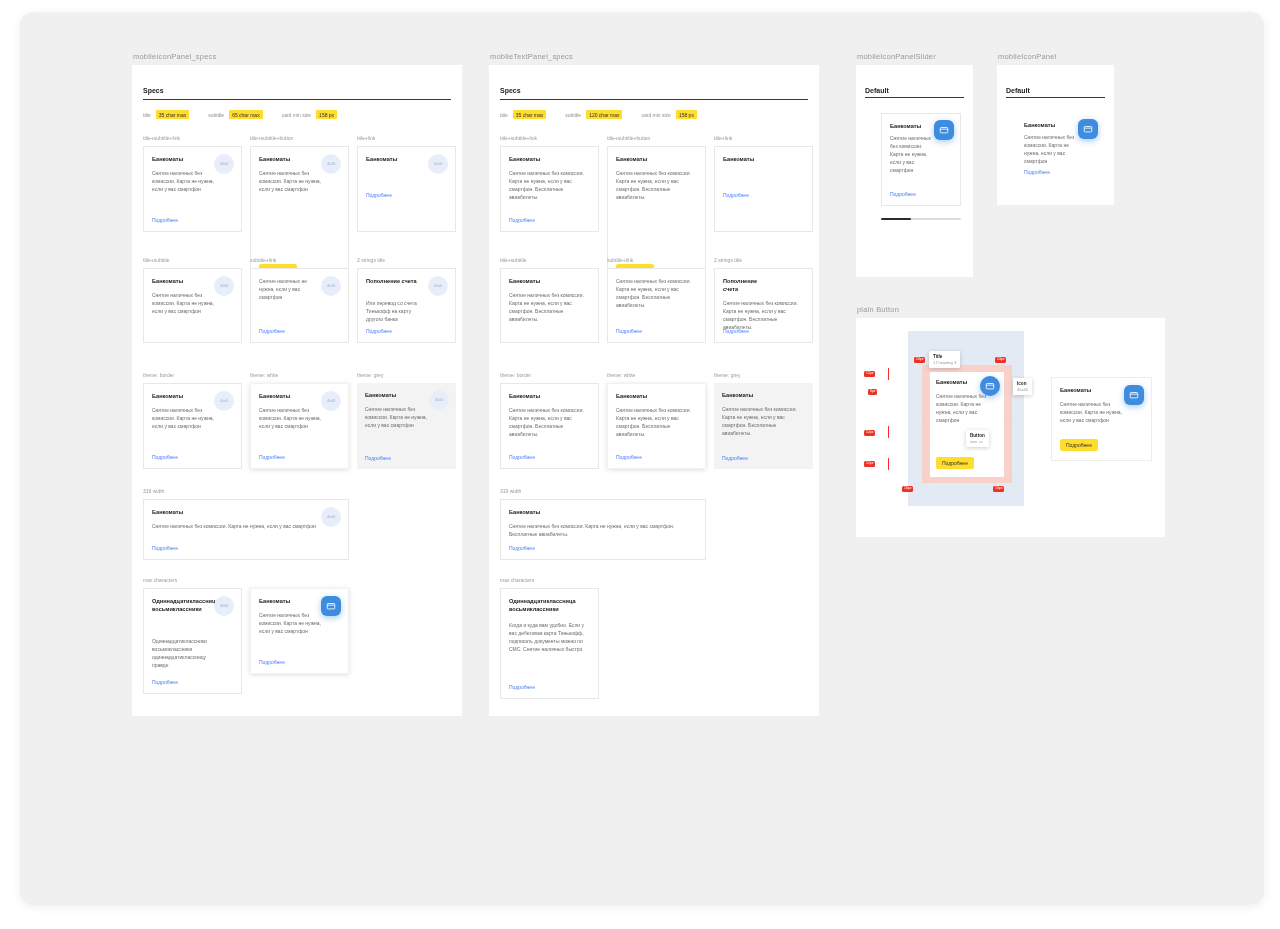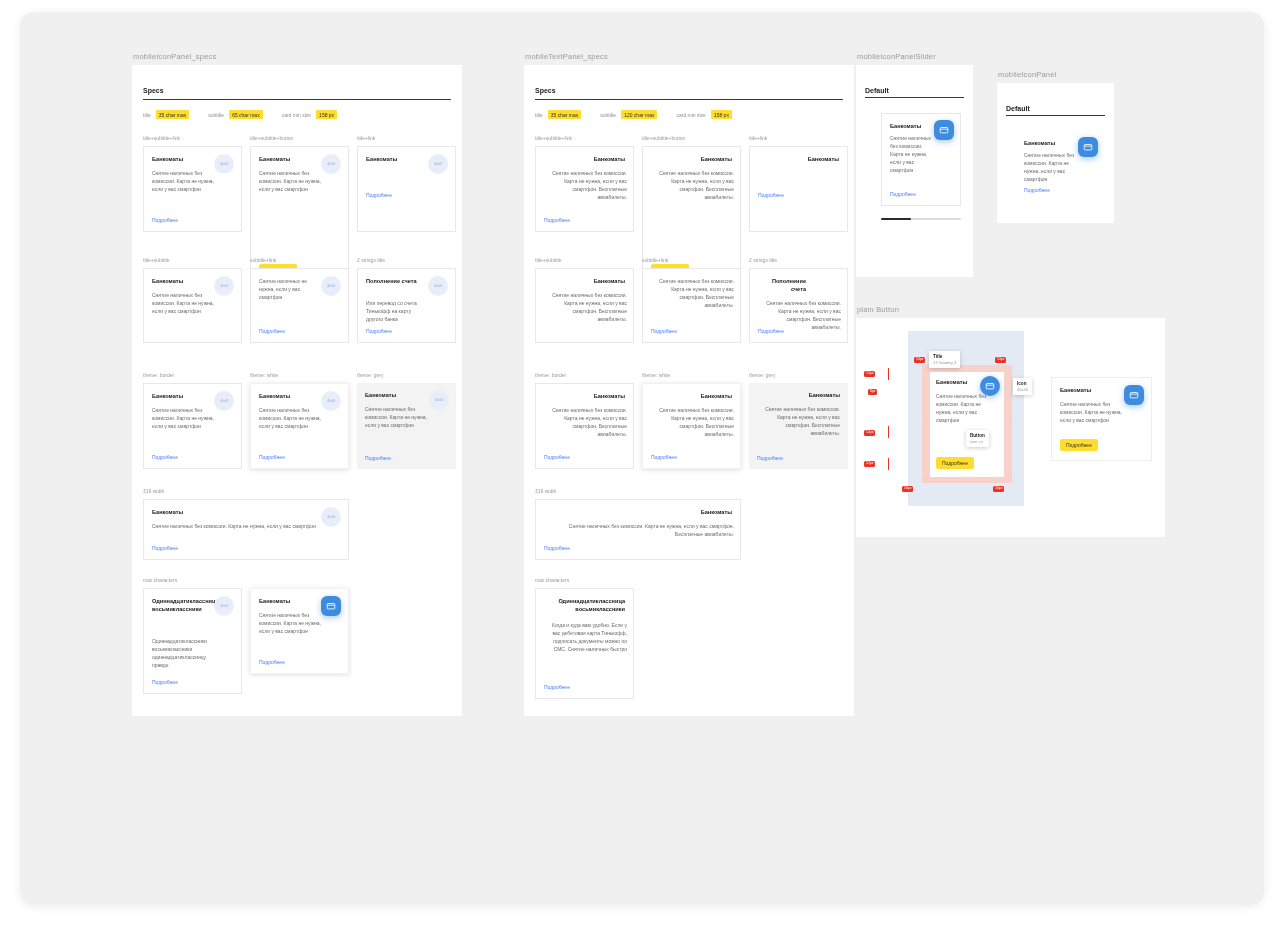--- a/index.html
+++ b/index.html
@@ -218,21 +218,21 @@
       <div class="card-link" style="bottom:8px;">Подробнее</div>
       <div class="icon-sq" style="right:7px;top:7px;">
         <svg viewBox="0 0 24 24" fill="none" stroke="#ffffff" stroke-width="2">
           <rect x="3" y="6" width="18" height="13" rx="2"></rect>
           <path d="M3 10h18"></path>
         </svg>
       </div>
     </div>
   </div>
 
-  <div class="frame" style="left:504px;top:53px;width:330px;height:651px;text-align:right;">
+  <div class="frame" style="left:469px;top:53px;width:330px;height:651px;">
     <div class="frame-label">mobileTextPanel_specs</div>
     <div class="sheet"></div>
 
     <div class="sheet-title">Specs</div>
     <div class="sheet-rule"></div>
 
     <div class="spec-row">
       <span class="spec-key">title</span>
       <span class="spec-val">35 char max</span>
       <span class="spec-gap"></span>
@@ -332,21 +332,21 @@
           <path d="M3 10h18"></path>
         </svg>
       </div>
     </div>
 
     <div class="slider-bar" style="left:25px;top:153px;width:80px;">
       <i></i>
     </div>
   </div>
 
-  <div class="frame" style="left:977px;top:53px;width:117px;height:140px;margin-top:18px;">
+  <div class="frame" style="left:977px;top:53px;width:117px;height:140px;">
     <div class="frame-label">mobileIconPanel</div>
     <div class="sheet"></div>
 
     <div class="sheet-title" style="left:9px;top:22px;">Default</div>
     <div class="sheet-rule" style="left:9px;right:9px;top:32px;"></div>
 
     <div class="card border" style="left:19px;top:48px;width:88px;height:80px;border:none;">
       <div class="card-title" style="right:30px;">Банкоматы</div>
       <div class="card-body" style="top:20px;width:52px;">Снятие наличных без комиссии. Карта не нужна, если у вас смартфон</div>
       <div class="card-link" style="top:56px;">Подробнее</div>

